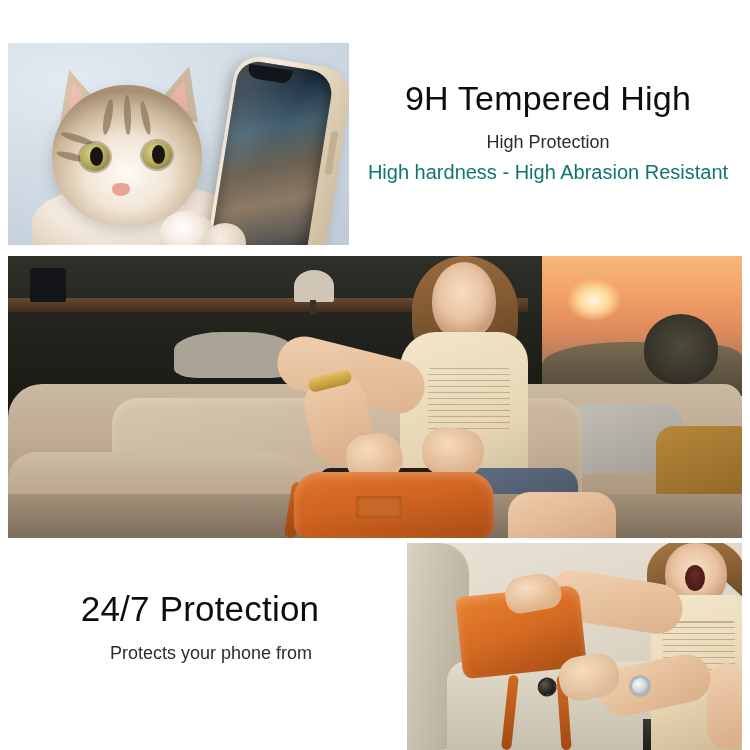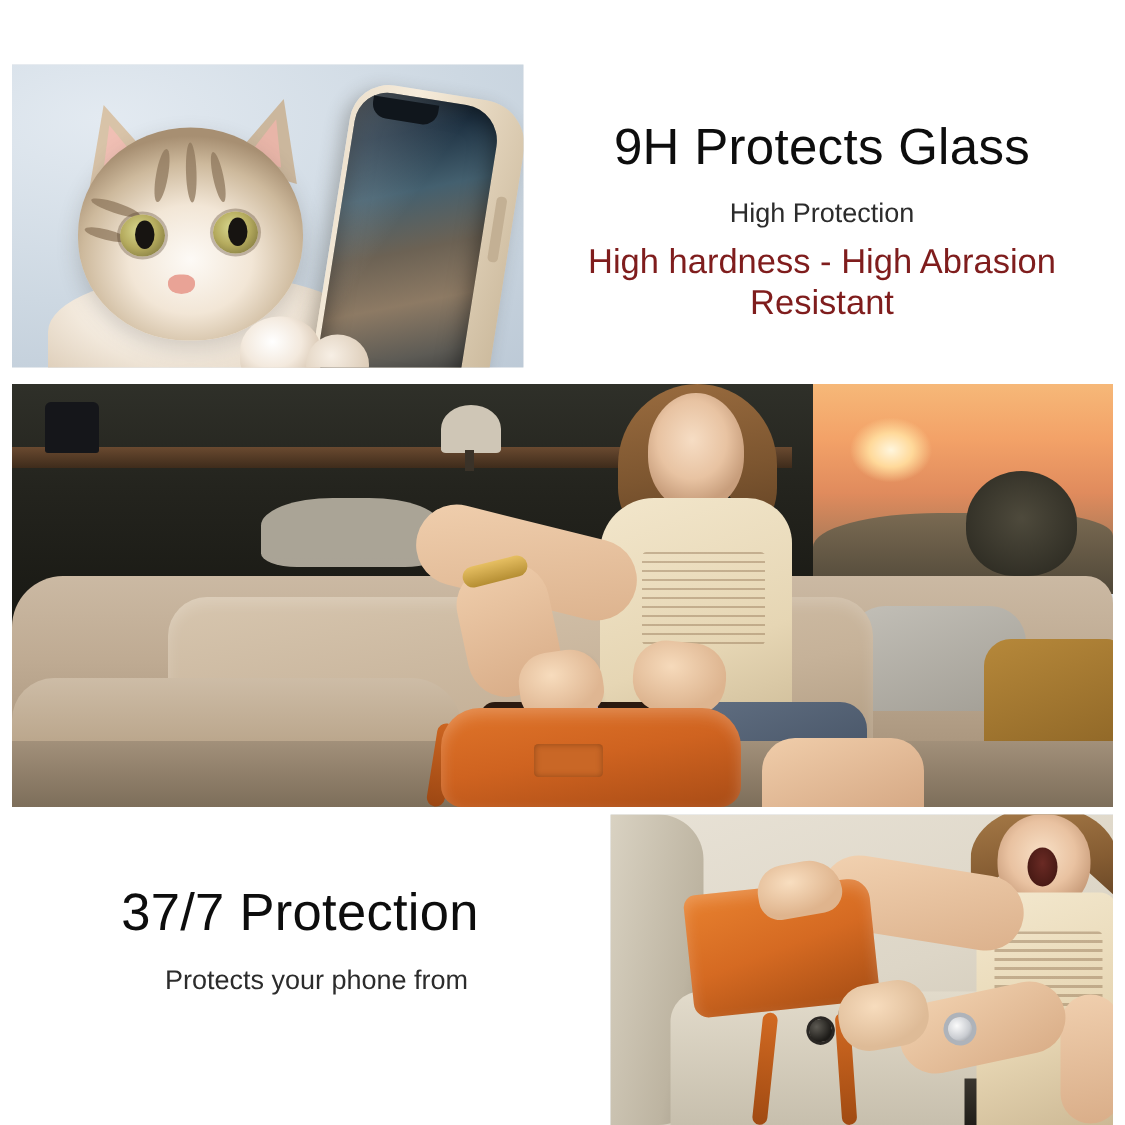--- a/index.html
+++ b/index.html
@@ -406,21 +406,21 @@
     border-radius:20px;
   }
 
   
   .txt-block{ position:absolute; text-align:center; color:#111; }
   #text-glass{ left:348px; top:78px; width:400px; }
   #text-glass .headline{
     font-size:34px; font-weight:400; letter-spacing:.2px; line-height:1.18; color:#0d0d0d;
   }
   #text-glass .sub1{ font-size:18px; font-weight:400; color:#2c2c2c; margin-top:14px; }
-  #text-glass .sub2{ font-size:23px; font-weight:400; color:#7f1d1d; margin-top:8px; }
+  #text-glass .sub2{ font-size:20px; font-weight:400; color:#0f766e; margin-top:8px; }
 
   #text-protection{ left:0px; top:588px; width:400px; }
   #text-protection .headline{
     font-size:35px; font-weight:400; letter-spacing:.2px; line-height:1.18; color:#0d0d0d;
   }
   #text-protection .sub1{ font-size:18px; font-weight:400; color:#2c2c2c; margin-top:14px;margin-left:22px; }
   #text-protection .sub2{ font-size:18px; font-weight:400; color:#2c2c2c; margin-top:7px; }
 </style>
 </head>
 <body>
@@ -447,21 +447,21 @@
     <div class="nose"></div>
     <div class="phone"></div>
     <div class="screen"></div>
     <div class="notch"></div>
     <div class="sidebtn"></div>
     <div class="paw"></div>
     <div class="paw2"></div>
   </div>
 
   <div class="txt-block" id="text-glass">
-    <div class="headline">9H Protects Glass</div>
+    <div class="headline">9H Tempered High</div>
     <div class="sub1">High Protection</div>
     <div class="sub2">High hardness - High Abrasion Resistant</div>
   </div>
 
   <div class="photo" id="panel-couch">
     <div class="dark-room"></div>
     <div class="shelf"></div>
     <div class="jar"></div>
     <div class="lamp"></div>
     <div class="lamp-stem"></div>
@@ -491,21 +491,21 @@
     <div class="ph-lens a"></div>
     <div class="ph-lens b"></div>
     <div class="ph-lens c"></div>
     <div class="w-hand"></div>
     <div class="w-hand2"></div>
     <div class="bag"></div>
     <div class="bag-tag"></div>
   </div>
 
   <div class="txt-block" id="text-protection">
-    <div class="headline">37/7 Protection</div>
+    <div class="headline">24/7 Protection</div>
     <div class="sub1">Protects your phone from</div>
   </div>
 
   <div class="photo" id="panel-snatch">
     <div class="wall"></div>
     <div class="seat-l"></div>
     <div class="seat-b"></div>
     <div class="seat-dark"></div>
     <div class="w2-hair"></div>
     <div class="w2-head"></div>

